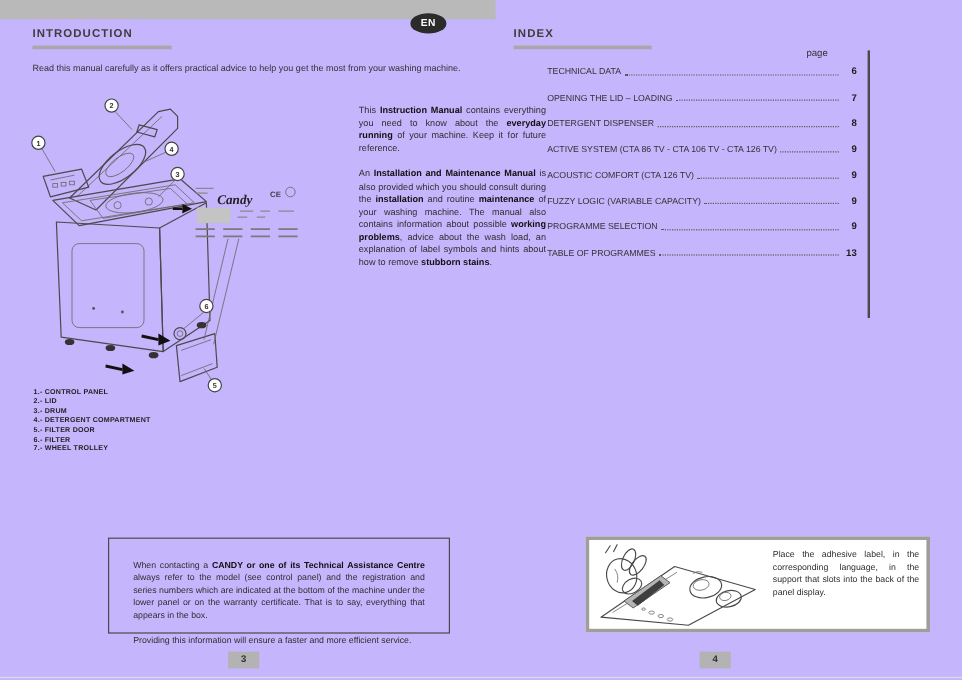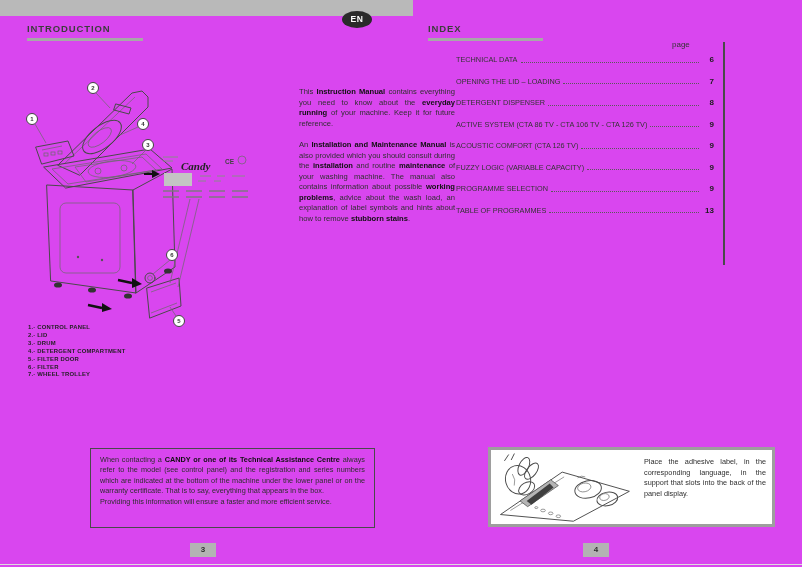--- a/index.html
+++ b/index.html
@@ -1,18 +1,18 @@
 <!DOCTYPE html>
 <html><head>
 <meta charset="utf-8">
 <style>
   html,body{margin:0;padding:0;background:#ffffff;}
   .sheet{
     position:relative;width:802px;height:567px;overflow:hidden;
-    background:#d946ef;
+    background:#c4b5fd;
     font-family:"Liberation Sans","DejaVu Sans",sans-serif;
     color:#3a3a3a;
     text-decoration:underline;
   }
   .abs{position:absolute;}
   
   .topbar{left:0;top:0;width:413px;height:16px;background:#b9b9b9;}
   .en-badge{
     left:342px;top:11px;width:30px;height:17px;border-radius:50%;
     background:#2b2b2b;color:#ffffff;font-size:8.5px;font-weight:bold;
@@ -28,21 +28,21 @@
   .machine-svg{left:20px;top:80px;width:232px;height:252px;}
   .info-col{left:251px;top:87px;width:156px;font-size:7.6px;line-height:10.5px;text-align:justify;color:#2f2f2f;margin-left:48px;}
   .info-col p{margin:0 0 11px 0;}
   .info-col b, .assist-box b{color:#111;}
   .parts{left:28px;top:324px;font-size:5.9px;font-weight:bold;line-height:7.9px;color:#1f1f1f;letter-spacing:.2px;}
   .assist-box{
     left:90px;top:448px;width:285px;height:80px;box-sizing:border-box;
     border:1px solid #4a4a4a;padding:6px 9px 5px 9px;
     font-size:7.3px;line-height:10.45px;text-align:justify;color:#2e2e2e;
   }
-  .assist-box p{margin:0;}
+  .assist-box p{margin:11px;}
   .pagenum{
     width:26px;height:14px;background:#b3b3b3;color:#2f2f2f;
     font-size:8px;font-weight:bold;text-align:center;line-height:14px;
   }
   .pn-left{left:190px;top:543px;}
   .pn-right{left:583px;top:543px;}
   
   .page-word{left:672px;top:40px;width:46px;font-size:8px;color:#333;}
   .vline{left:723px;top:42px;width:2px;height:223px;background:#4a4a4a;}
   .index-list{left:456px;top:48px;width:258px;}
@@ -74,20 +74,21 @@
 <div class="sheet">
 
   <div class="abs topbar"></div>
   <div class="abs en-badge">
     <span>EN</span>
   </div>
 
   <div class="abs sec-title title-intro">INTRODUCTION</div>
   <div class="abs rule rule-intro"></div>
 
+  <p class="abs lead">Read this manual carefully as it offers practical advice to help you get the most from your washing machine.</p>
 
   <svg class="abs machine-svg" viewBox="0 0 232 252">
 
     <polygon class="ln" fill="#ffffff" points="38,85 112,13 122,11 128,17 128,27 60,95"></polygon>
     <line class="thin" x1="44" y1="84" x2="115" y2="17"></line>
     <polygon class="ln" fill="#ffffff" points="96,24 111,28 109,34 94,30"></polygon>
 
     <g transform="rotate(-38 82 57)">
       <ellipse class="ln" cx="82" cy="57" rx="23" ry="11" fill="#b0b0b0"></ellipse>
       <ellipse class="thin" cx="80" cy="56" rx="14" ry="6" fill="#e8e8e8"></ellipse>

